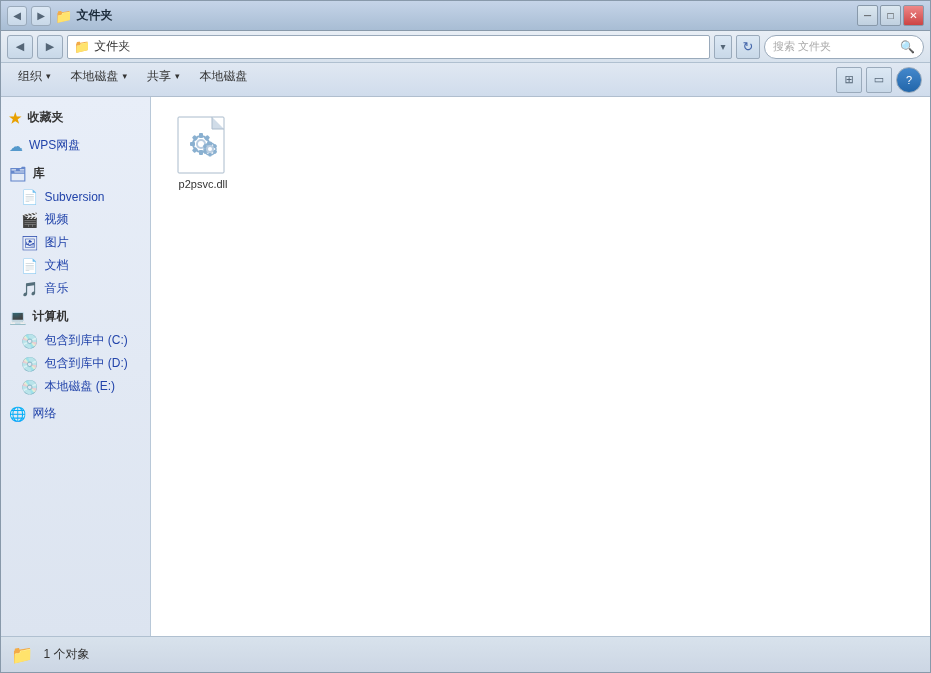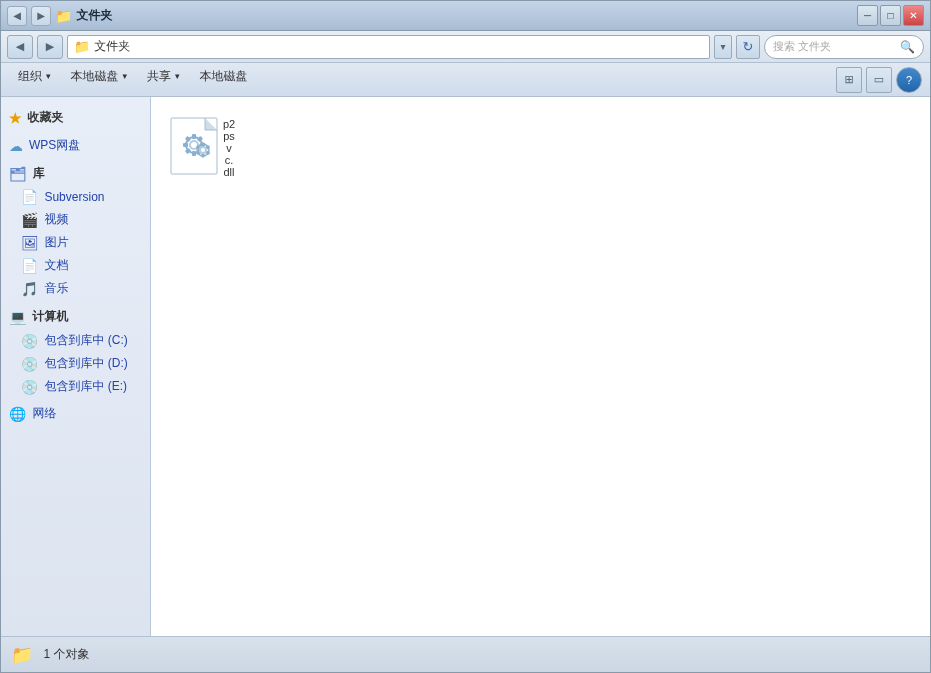--- a/index.html
+++ b/index.html
@@ -236,21 +236,21 @@
 
     
     .content-area {
       flex: 1;
       background: white;
       padding: 12px;
       overflow: auto;
     }
     .file-item {
       display: inline-flex;
-      flex-direction: row;
+      flex-direction: column;
       align-items: center;
       width: 80px;
       padding: 6px;
       cursor: pointer;
       border: 1px solid transparent;
       border-radius: 2px;
     }
     .file-icon-wrapper {
       width: 52px;
       height: 60px;
@@ -401,21 +401,21 @@
         <div class="sidebar-item" style="padding-left:20px;">
           <span class="sidebar-icon drive-icon">💿</span>
           <span>包含到库中 (C:)</span>
         </div>
         <div class="sidebar-item" style="padding-left:20px;">
           <span class="sidebar-icon drive-icon">💿</span>
           <span>包含到库中 (D:)</span>
         </div>
         <div class="sidebar-item" style="padding-left:20px;">
           <span class="sidebar-icon drive-icon">💿</span>
-          <span>包含到库中 (E:)</span>
+          <span>本地磁盘 (E:)</span>
         </div>
       </div>
 
       <div class="sidebar-section">
         <div class="sidebar-item">
           <span class="sidebar-icon network-icon">🌐</span>
           <span>网络</span>
         </div>
       </div>
 

